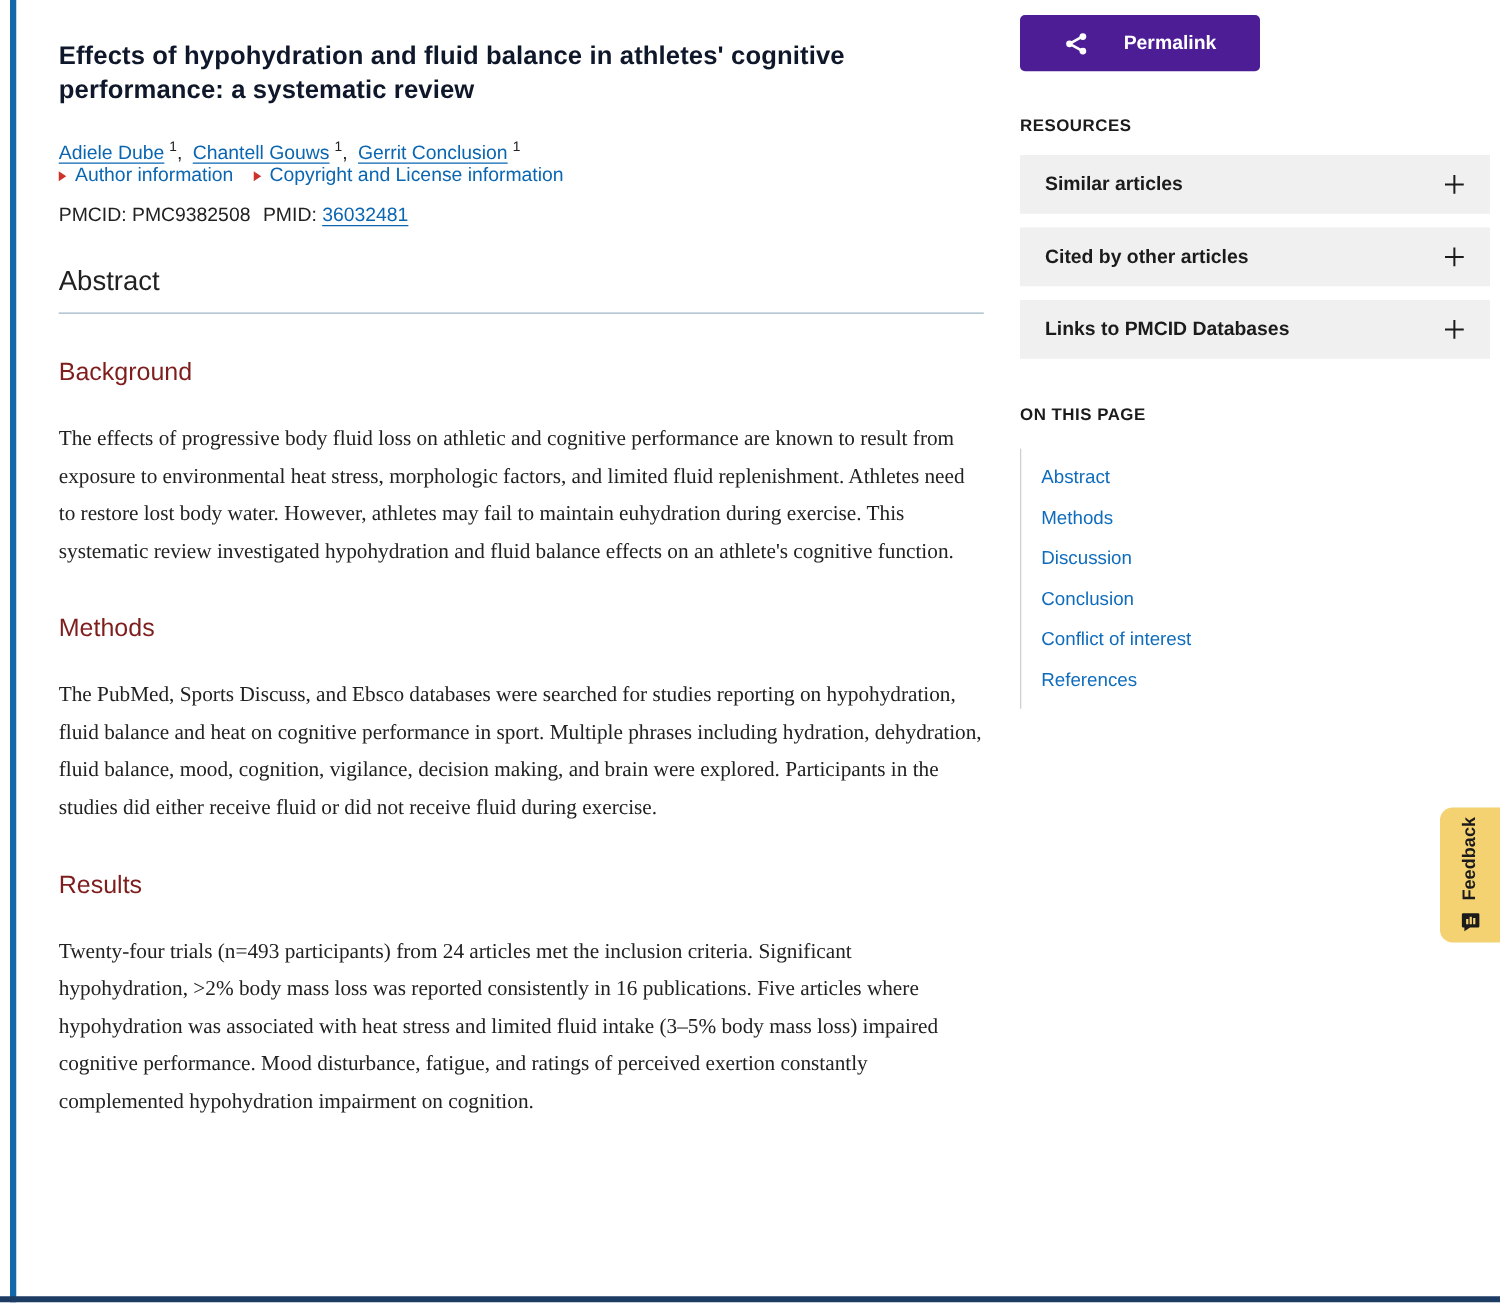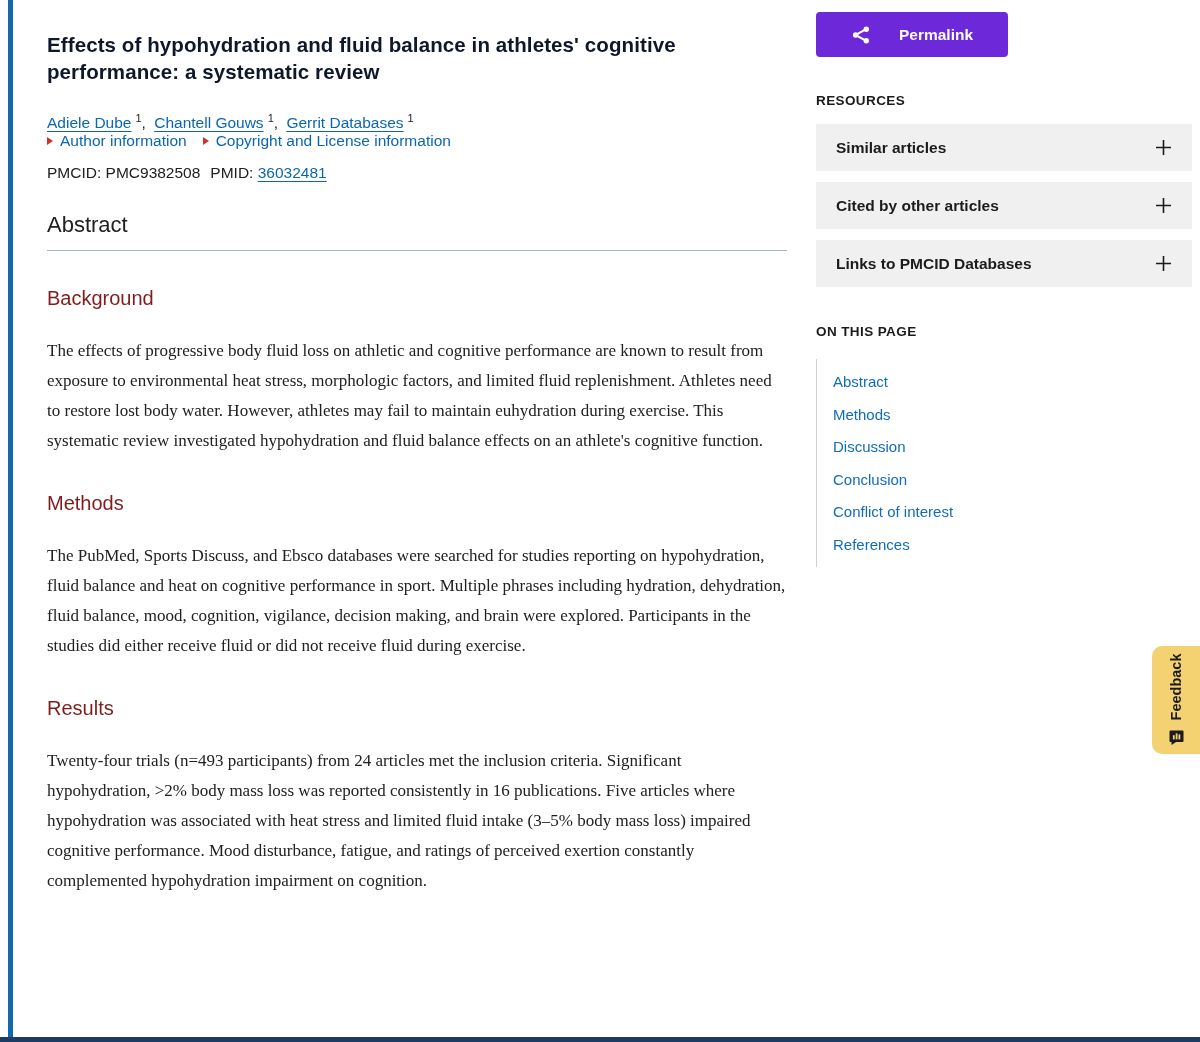--- a/index.html
+++ b/index.html
@@ -30,21 +30,21 @@
   .ids a { color:#0b66b2; text-decoration:underline; text-underline-offset:3px;text-align:right; }
 
   h2.abs-heading { margin-top:30px; font-size:22px; font-weight:400; color:#212121;
                    padding-bottom:12px; border-bottom:1px solid #9fb7c6; }
   h3.sec-heading { margin-top:36px; font-size:20px; font-weight:400; color:#7f1d1d; }
   p.sec-text { margin-top:26px; font-family:"Liberation Serif", serif; font-size:17px;
                line-height:30px; color:#212121; }
 
   
   .sidebar { position:absolute; left:816px; top:0; width:352px; }
-  .permalink { margin-top:12px; width:192px; height:45px; background:#6d28d9; color:#ffffff;
+  .permalink { margin-top:12px; width:192px; height:45px; background:#4c1d95; color:#ffffff;
                border:none; border-radius:4px; font-family:"Liberation Sans", sans-serif;
                font-size:15.5px; font-weight:700; display:flex; align-items:center;
                justify-content:center; gap:28px; cursor:pointer; }
   .side-heading { font-size:13.5px; font-weight:700; letter-spacing:.4px; color:#1b1b1b; }
   .res-heading { margin-top:36px; }
   .otp-heading { margin-top:37px; }
   .accordions { margin-top:16px; }
   .accordion { width:376px; height:47px; background:#f0f0f0; margin-bottom:11px;
                display:flex; align-items:center; justify-content:space-between;
                padding:0 20px; cursor:pointer; }
@@ -67,21 +67,21 @@
 
 <div class="page">
   <div class="leftbar"></div>
 
   <main class="main">
     <h1 class="title">Effects of hypohydration and fluid balance in athletes' cognitive performance: a systematic review</h1>
 
     <div class="authors">
       <span><a>Adiele Dube</a><sup>1</sup><span class="sep">,</span></span>
       <span><a>Chantell Gouws</a><sup>1</sup><span class="sep">,</span></span>
-      <span><a>Gerrit Databases</a><sup>1</sup><span class="sep"></span></span>
+      <span><a>Gerrit Conclusion</a><sup>1</sup><span class="sep"></span></span>
     </div>
 
     <div class="meta-links">
       <a>
           <span class="tri"></span>
           <span>Author information</span>
         </a>
       <a>
           <span class="tri"></span>
           <span>Copyright and License information</span>

